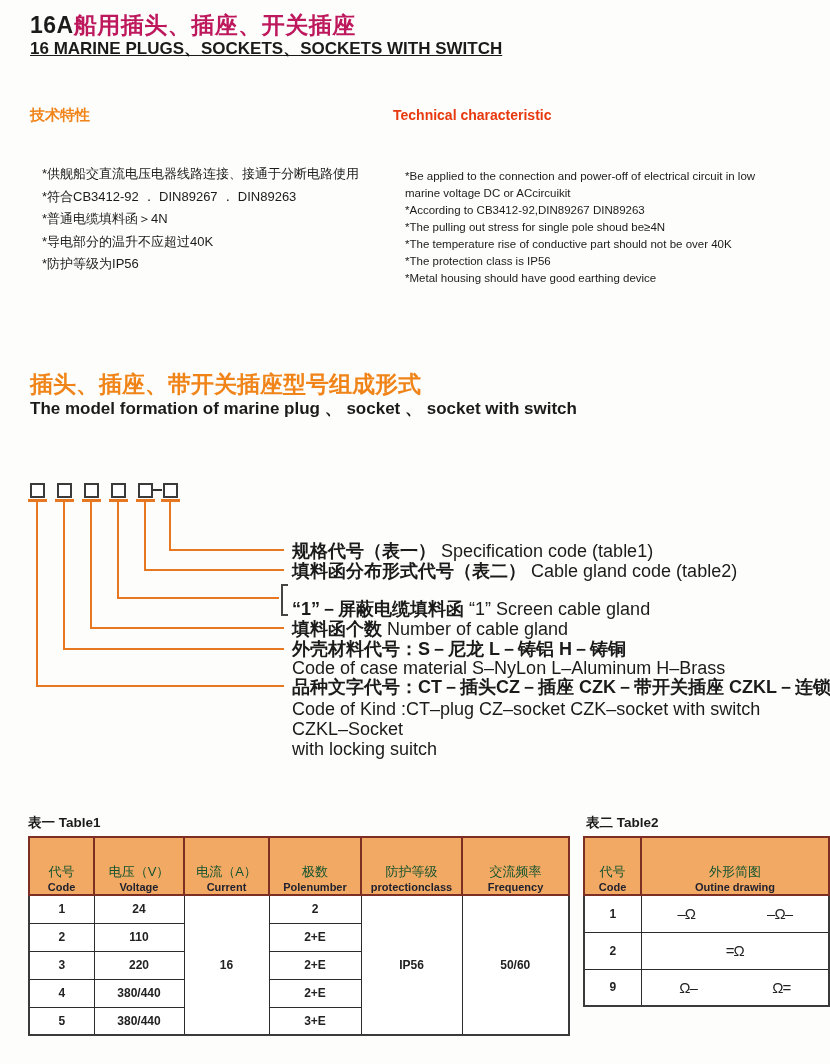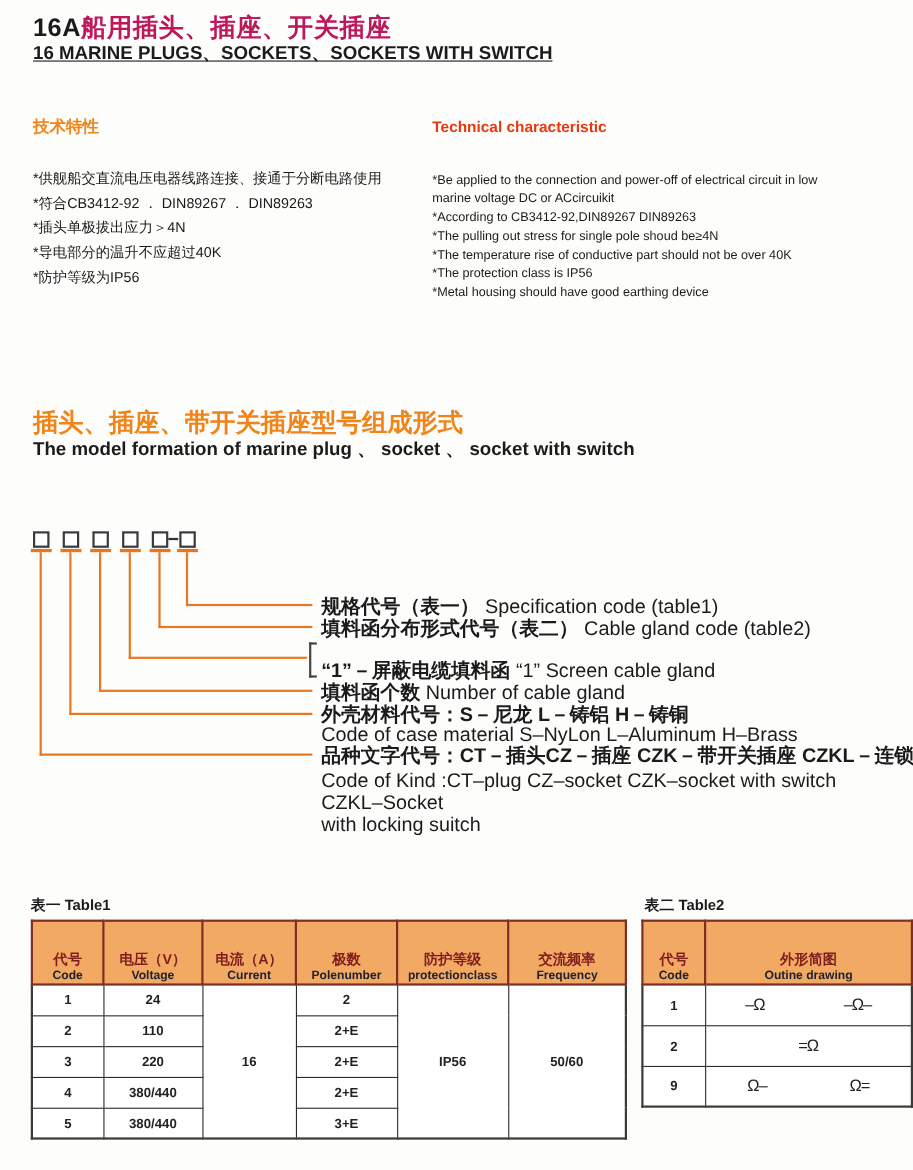--- a/index.html
+++ b/index.html
@@ -12,40 +12,40 @@
 
   
   .h1{font-size:23px;font-weight:bold;letter-spacing:0.5px;white-space:nowrap;}
   .h1 .orange{color:#be185d;}
   .h1-en{font-size:17px;font-weight:bold;white-space:nowrap;}
   .sec-head-zh{font-size:15px;font-weight:bold;color:#f08418;}
   .sec-head-en{font-size:14px;font-weight:bold;color:#e8380d;}
   .h2-zh{font-size:23px;font-weight:bold;color:#f08418;white-space:nowrap;}
 
   
-  .blist{list-style:none;margin:0;padding:0;}
+  .blist{list-style:none;margin:12px;padding:0;}
   .blist-zh li{font-size:13px;line-height:22.5px;white-space:nowrap;}
   .blist-en li{font-size:11.5px;line-height:17px;white-space:pre-line;}
 
   
   .mbox{width:11px;height:11px;border:2px solid #3a3a3a;background:#fff;}
   .munder{height:3px;background:#e87722;}
   .vline{width:2px;background:#e87722;}
   .hline{height:2px;background:#e87722;}
   .dash{height:2px;background:#333;}
   .bracket{width:5px;border-left:2px solid #444;border-top:2px solid #444;border-bottom:2px solid #444;}
   .dlabel{font-size:18px;white-space:nowrap;line-height:16px;}
   .dlabel .zh{font-weight:bold;}
   .dlabel-wrap{white-space:pre-line;line-height:20px;width:520px;}
 
   
   .tcaption{font-size:13.5px;font-weight:bold;}
   table{border-collapse:collapse;table-layout:fixed;border:2px solid #3a3a3a;}
   th{background:#f2a963;border:2px solid #7e2f23;padding:0;vertical-align:middle;}
-  th .zh{display:block;font-size:13px;font-weight:bold;color:#7f1d1d;line-height:17px;margin-top:25px;}
+  th .zh{display:block;font-size:13px;font-weight:normal;color:#14532d;line-height:17px;margin-top:25px;}
   th .en{display:block;font-size:11px;font-weight:bold;color:#22222e;line-height:14px;}
   td{border:1px solid #2b2b2b;text-align:center;vertical-align:middle;
      font-size:12px;font-weight:bold;color:#222;background:#fff;padding:0;}
   .t1 tbody tr{height:28px;}
   .t1 thead tr{height:52px;}
   .t2 tbody tr{height:37px;}
   .t2 thead tr{height:52px;}
   .symcell{display:flex;justify-content:space-around;align-items:center;}
   .sym{font-size:15px;font-weight:normal;letter-spacing:-1px;}
 </style>
@@ -58,21 +58,21 @@
     <span>16A</span><span class="orange">船用插头、插座、开关插座</span>
   </div>
   <div class="abs h1-en" style="left:30px;top:37px;text-decoration:underline;">16 MARINE PLUGS、SOCKETS、SOCKETS WITH  SWITCH</div>
 
   <div class="abs sec-head-zh" style="left:30px;top:106px;">技术特性</div>
   <div class="abs sec-head-en" style="left:393px;top:107px;">Technical characteristic</div>
 
   <ul class="abs blist blist-zh" style="left:30px;top:151px;width:360px;">
     <li>*供舰船交直流电压电器线路连接、接通于分断电路使用</li>
     <li>*符合CB3412-92 ． DIN89267 ． DIN89263</li>
-    <li>*插头单极拔出应力＞4N</li>
+    <li>*普通电缆填料函＞4N</li>
     <li>*导电部分的温升不应超过40K</li>
     <li>*防护等级为IP56</li>
   </ul>
 
   <ul class="abs blist blist-en" style="left:393px;top:156px;width:420px;">
     <li>*Be applied to the connection and power-off of electrical circuit in low
 marine voltage DC or ACcircuikit</li>
     <li>*According to CB3412-92,DIN89267 DIN89263</li>
     <li>*The pulling out stress for single pole shoud be≥4N</li>
     <li>*The temperature rise of conductive part should not be over 40K</li>

